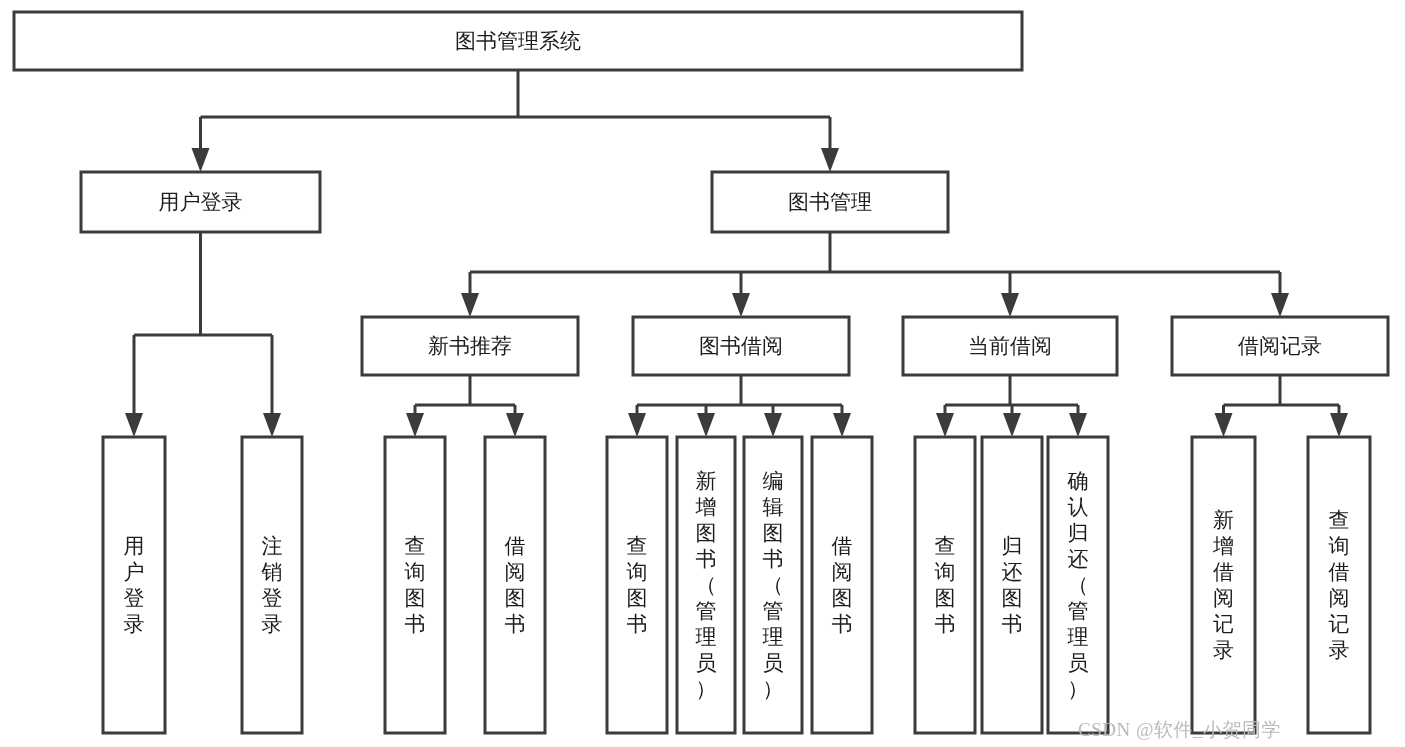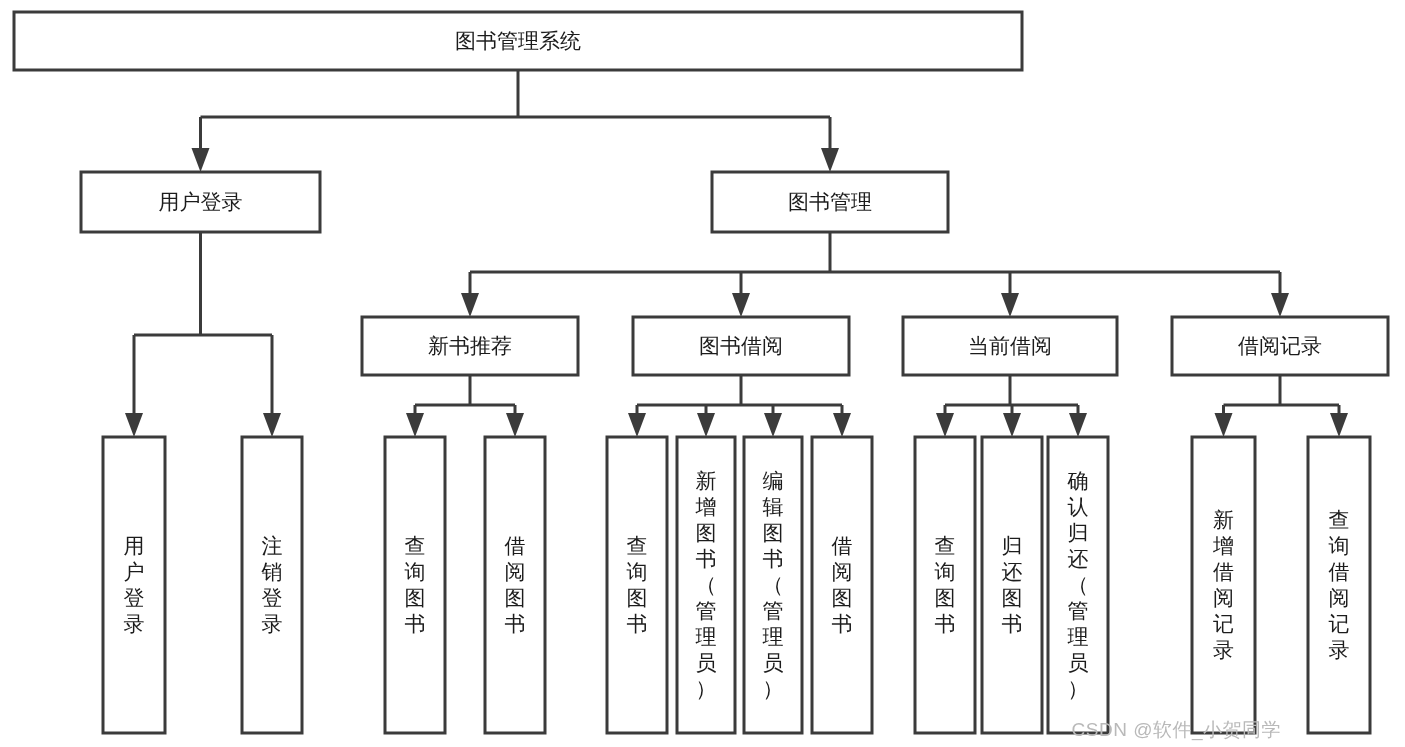--- a/index.html
+++ b/index.html
@@ -51,21 +51,21 @@
   .node-label-v {
     font-family: "Liberation Sans", "DejaVu Sans", sans-serif;
     font-size: 21px;
     fill: #1c1c1c;
     text-anchor: middle;
   }
   .watermark-text {
     position: absolute;
     right: 8px;
     bottom: 4px;
-    font-family: Liberation Sans, sans-serif;
+    font-family: Liberation Serif, serif;
     font-size: 19px;
     color: #b9b9b9;
     white-space: nowrap;
     letter-spacing: 0.5px;
     user-select: none;
   }
 </style>
 </head>
 <body>
 

